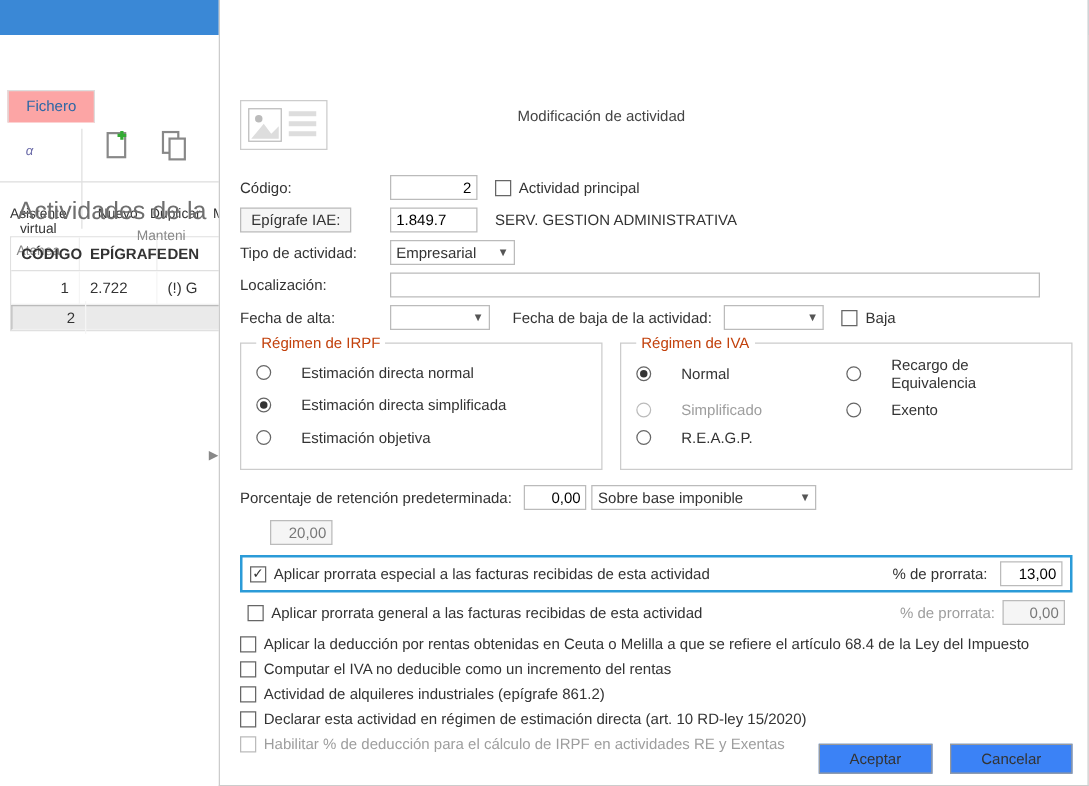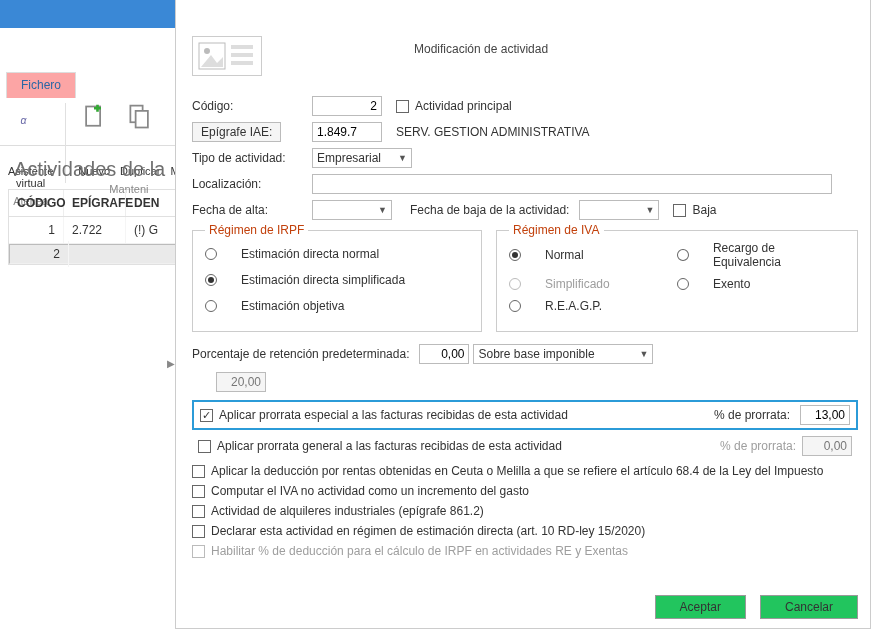--- a/index.html
+++ b/index.html
@@ -26,21 +26,21 @@
   .th { padding:6px 8px; font-weight:700; border-right:1px solid #eee; }
   .tbody .tr { display:flex; border-bottom:1px solid #f0f0f0; }
   .tbody .tr.sel { background:#eaeaea; }
   .td { padding:6px 8px; border-right:1px solid #f5f5f5; }
   .c-cod { width:55px; text-align:right; }
   .c-epi { width:62px; }
   .c-den { width:55px; }
   .expando { position:absolute; left:167px; top:330px; color:#888; font-size:10px; cursor:pointer; }
   
   .dbody { position:absolute; left:0; top:28px; width:696px; height:601px; padding:8px 14px 10px 16px; }
-  .form-head { display:flex; align-items:flex-start; gap:12px; }
+  .form-head { display:flex; align-items:flex-start; gap:12px;margin-top:44px; }
   .placeholder-ico { width:70px; height:40px; border:1px solid #ccc; display:flex; align-items:center; justify-content:center; }
   .section-title { font-weight:400; color:#444; margin-left:140px; margin-top:6px; }
   .form { margin-top:18px; }
   .row { display:flex; align-items:center; height:24px; margin-bottom:2px; }
   .lbl { width:120px; color:#333; }
   .btn-like { border:1px solid #bbb; background:#f5f5f5; padding:2px 8px; cursor:pointer; }
   .txt { border:1px solid #bbb; background:#fff; padding:2px 4px; height:20px; }
   .txt.ro { background:#f5f5f5; color:#777; }
   .num { text-align:right; }
   .sel { border:1px solid #bbb; background:#fff; height:20px; display:flex; align-items:center; justify-content:space-between; padding:0 4px; cursor:pointer; }
@@ -57,21 +57,21 @@
   .legend { position:absolute; top:-8px; left:12px; background:#fff; padding:0 4px; font-size:12px; color:#c2410c; }
   .fs-row { height:26px; display:flex; align-items:center; }
   .twocol { display:flex; gap:14px; margin-top:8px; }
   .twocol .fieldset:first-child { flex:0 0 290px; }
   .twocol .fieldset:last-child { flex:1; }
   .iva-grid { display:grid; grid-template-columns:1fr 1fr; row-gap:8px; }
   .opts { margin-top:12px; display:flex; flex-direction:column; gap:6px; }
   .hl { border:2px solid #2b9bd8; padding:3px 6px; display:flex; align-items:center; gap:10px; }
   .spacer { flex:1; }
   .footer { position:absolute; right:14px; bottom:10px; display:flex; gap:14px; }
-  .btn { border:1px solid #999; background:#22c55e; padding:4px 24px; cursor:pointer; }
+  .btn { border:1px solid #999; background:#3b82f6; padding:4px 24px; cursor:pointer; }
   .mutelbl { color:#9e9e9e; }
 </style>
 </head>
 <body>
 
 <div class="dlg-title">
   <span>Actividades de la empresa</span>
   <span class="dlg-close">✕</span>
 </div>
 
@@ -293,21 +293,21 @@
           <span style="width:6px"></span>
           <input class="txt num ro" style="width: 50px;" readonly="" value="0,00">
         </div>
 
         <label class="chk">
           <span class="box"></span>
           <span>Aplicar la deducción por rentas obtenidas en Ceuta o Melilla a que se refiere el artículo 68.4 de la Ley del Impuesto</span>
         </label>
         <label class="chk">
           <span class="box"></span>
-          <span>Computar el IVA no actividad como un incremento del gasto</span>
+          <span>Computar el IVA no deducible como un incremento del rentas</span>
         </label>
         <label class="chk">
           <span class="box"></span>
           <span>Actividad de alquileres industriales (epígrafe 861.2)</span>
         </label>
         <label class="chk">
           <span class="box"></span>
           <span>Declarar esta actividad en régimen de estimación directa (art. 10 RD-ley 15/2020)</span>
         </label>
         <label class="chk disabled">

